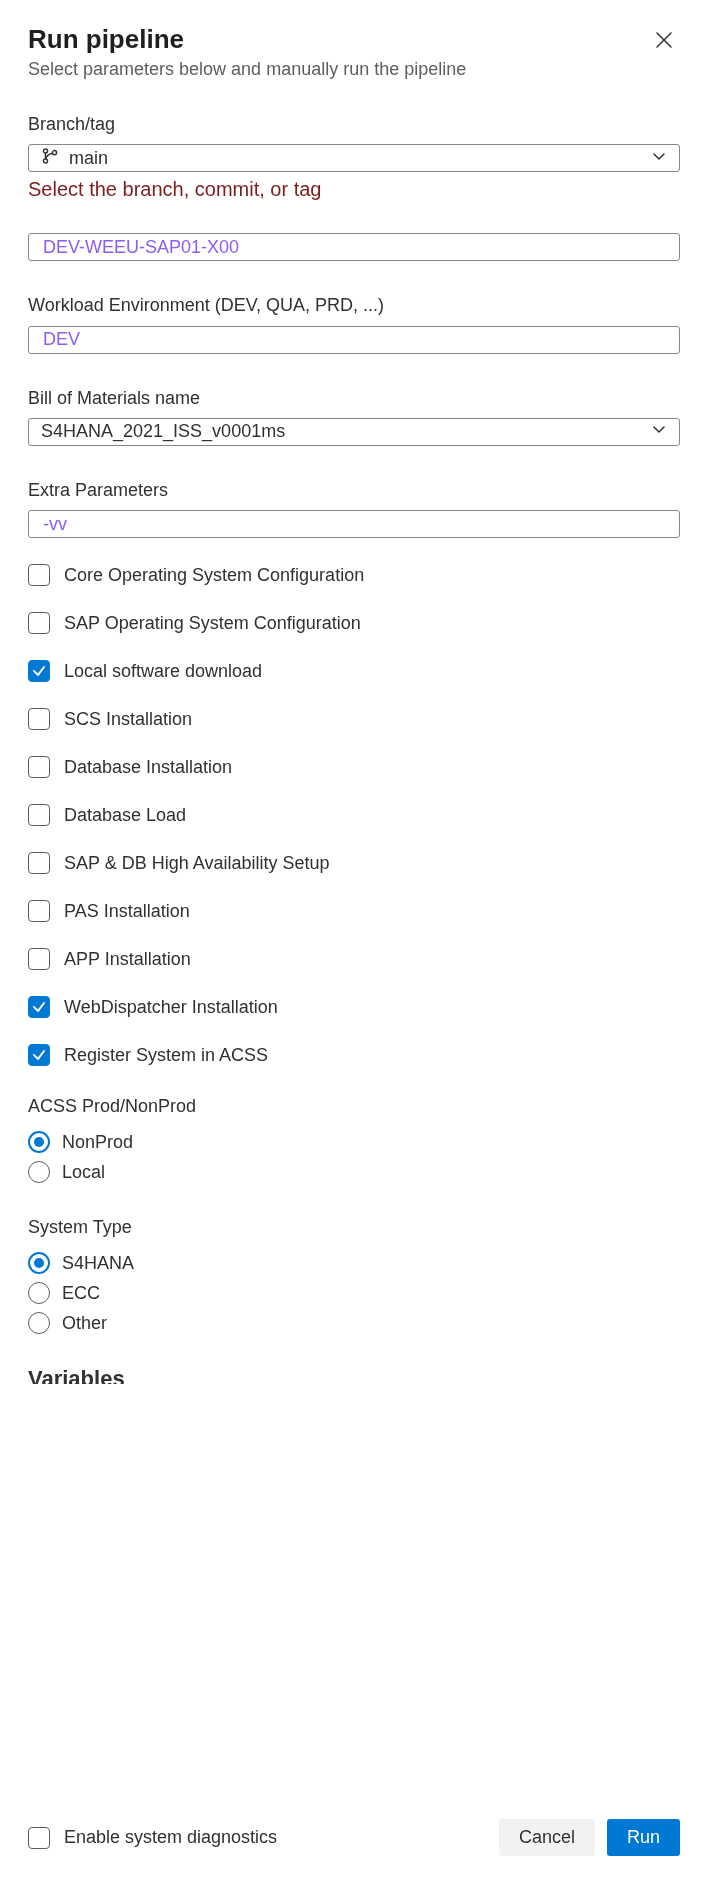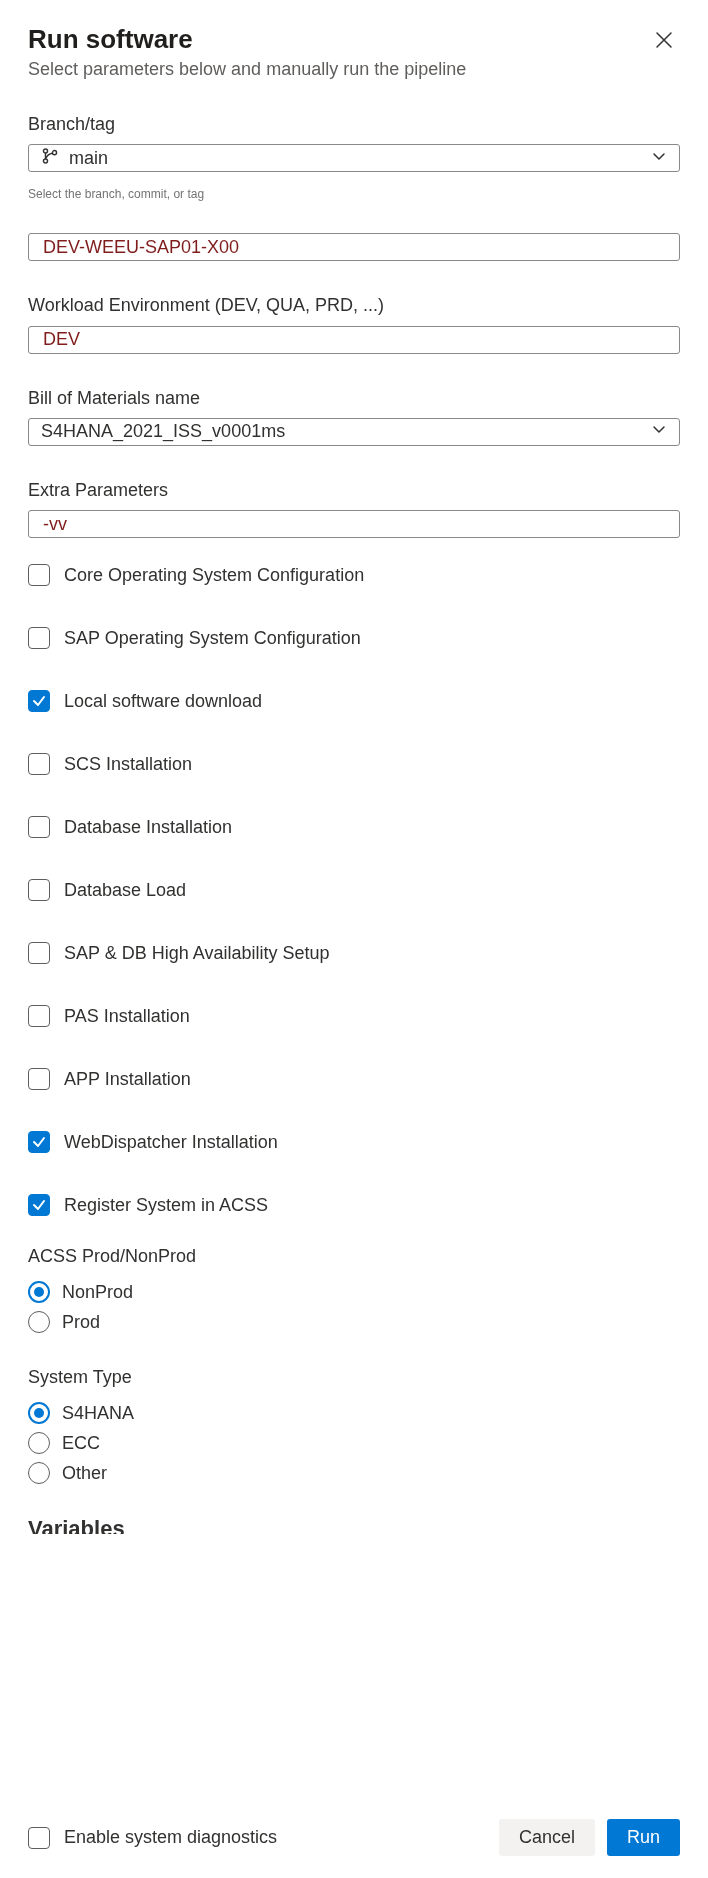--- a/index.html
+++ b/index.html
@@ -57,45 +57,45 @@
 
   .field-block { margin-top: 32px; }
   .field-block.tight { }
   .field-label {
     font-size: 18px;
     color: #323130;
     margin-bottom: 8px;
     line-height: 1.35;
   }
   .field-helper {
-    font-size: 12px;
-    color: #737373;
-    margin-top: 15px;
+    font-size: 20px;
+    color: #7f1d1d;
+    margin-top: 6px;
   }
 
   .select-control, .text-control {
     width: 100%;
     border: 1px solid #8a8886;
     border-radius: 3px;
     background: #ffffff;
     display: flex;
     align-items: center;
     height: 28px;
     padding: 0 12px;
     font-size: 18px;
     color: #323130;
   }
   .select-control { cursor: pointer; justify-content: space-between; }
   .select-control .left { display: flex; align-items: center; gap: 10px; }
   .select-control .value { font-size: 18px; }
   .text-control input {
-    border: none; outline: none; width: 100%; font-size: 18px; font-family: inherit; color: #7f1d1d; background: transparent;
-  }
-
-  .check-list { margin-top: 26px; display: flex; flex-direction: column; gap: 41px; }
+    border: none; outline: none; width: 100%; font-size: 18px; font-family: inherit; color: #8b5cf6; background: transparent;
+  }
+
+  .check-list { margin-top: 26px; display: flex; flex-direction: column; gap: 26px; }
   .check-row { display: flex; align-items: center; gap: 14px; cursor: pointer; }
   .check-box {
     width: 22px; height: 22px; border-radius: 4px; flex: 0 0 auto;
     border: 1px solid #605e5c; background: #fff;
     display: flex; align-items: center; justify-content: center;
   }
   .check-box.checked { background: #0078d4; border-color: #0078d4; }
   .check-box.checked svg { display: block; }
   .check-box svg { display: none; }
   .check-label { font-size: 18px; color: #323130; }
@@ -152,21 +152,21 @@
   .footer-right { display: flex; gap: 12px; justify-content: center; }
 </style>
 </head>
 <body>
 
 <div class="panel">
   <div class="scroll-region">
 
     <div class="header-row">
       <div>
-        <h1 class="title">Run software</h1>
+        <h1 class="title">Run pipeline</h1>
         <p class="subtitle">Select parameters below and manually run the pipeline</p>
       </div>
       <button class="close-btn" aria-label="Close">
         <span>
           <svg width="20" height="20" viewBox="0 0 20 20">
               <path d="M3 3 L17 17 M17 3 L3 17" stroke="#323130" stroke-width="1.5" fill="none" stroke-linecap="round"></path>
             </svg>
         </span>
       </button>
     </div>
@@ -290,21 +290,21 @@
       <div class="radio-title">ACSS Prod/NonProd</div>
       <div id="acss-env-options">
           <div class="radio-row">
             <span class="radio-outer selected">
               <span class="radio-inner"></span>
             </span>
             <span class="radio-label">NonProd</span>
           </div>
           <div class="radio-row">
             <span class="radio-outer"></span>
-            <span class="radio-label">Prod</span>
+            <span class="radio-label">Local</span>
           </div>
         </div>
     </div>
 
     <div class="radio-group">
       <div class="radio-title">System Type</div>
       <div id="system-type-options">
           <div class="radio-row">
             <span class="radio-outer selected">
               <span class="radio-inner"></span>

